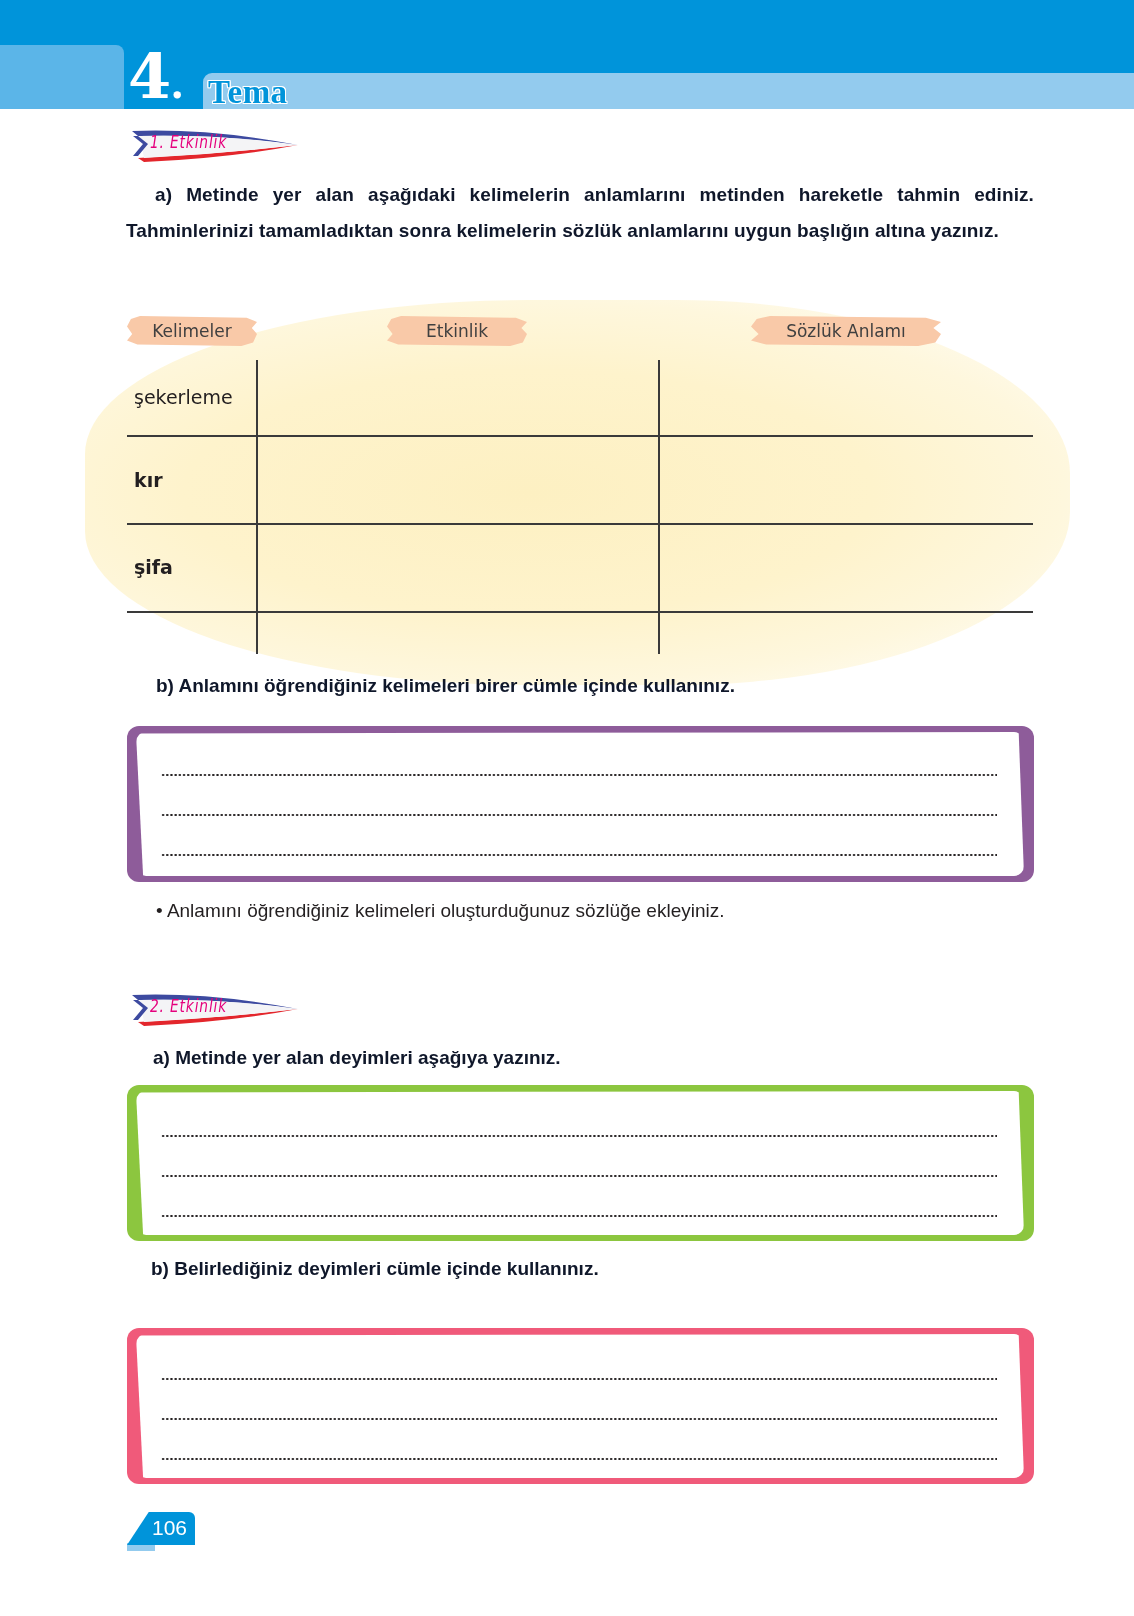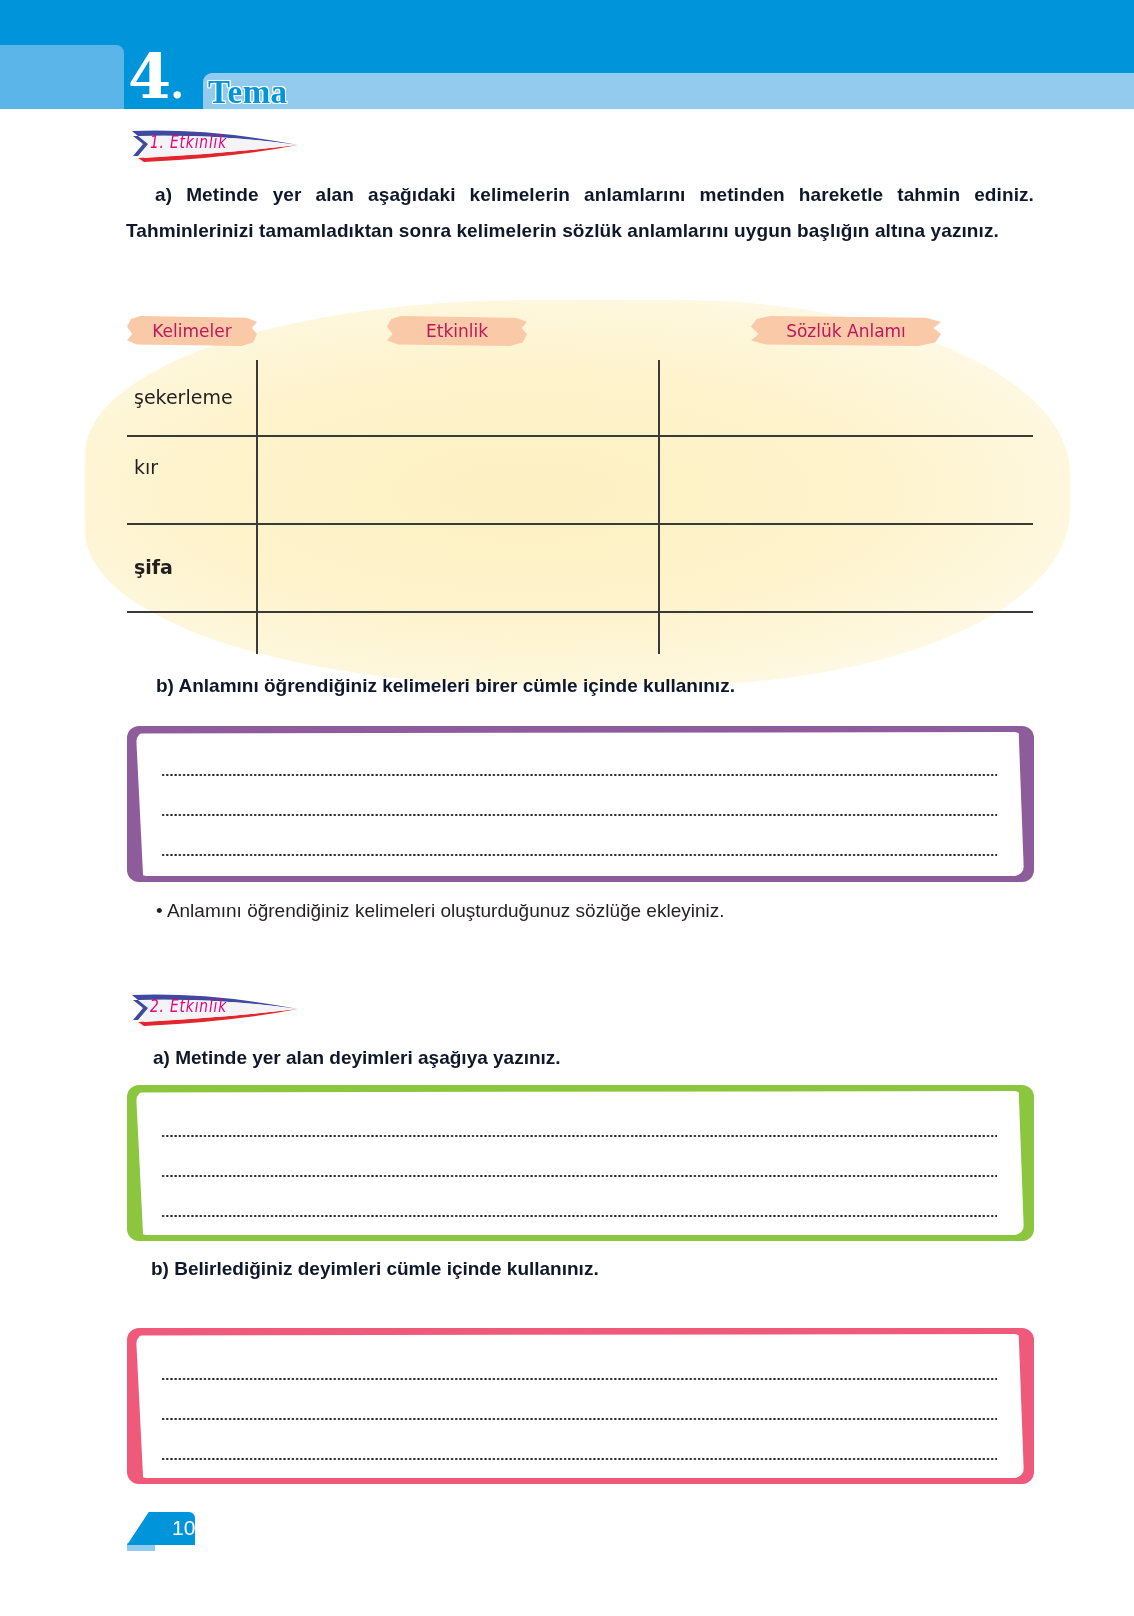--- a/index.html
+++ b/index.html
@@ -21,21 +21,21 @@
   .etk-label { position: absolute; left: 20px; top: 7px; font-family: "DejaVu Sans Condensed", "DejaVu Sans", sans-serif; font-style: italic; font-size: 18px; color: #e5007d; letter-spacing: 1px; transform: scaleX(0.85); transform-origin: left center; }
 
   
   .para { position: absolute; font-weight: bold; font-size: 19px; color: #0f172a; }
   .para-a1 { left: 126px; top: 177px; width: 908px; line-height: 36px; text-align: justify; text-indent: 29px; letter-spacing: 0.1px; }
 
   
   .wash { position: absolute; left: 85px; top: 300px; width: 985px; height: 385px;
     background: radial-gradient(ellipse at 45% 50%, #fdf0c2 0%, #fef3cc 45%, #fef7dd 70%, rgba(255,255,255,0) 100%);
     border-radius: 45% 40% 40% 45% / 40% 45% 45% 40%; }
-  .tag { position: absolute; height: 30px; background: #f9c9a8; font-family: "DejaVu Sans", sans-serif; font-size: 17px; line-height: 30px; color: #be185d; text-align: center;
+  .tag { position: absolute; height: 30px; background: #f9c9a8; font-family: "DejaVu Sans", sans-serif; font-size: 17px; line-height: 30px; color: #404040; text-align: center;
     clip-path: polygon(3% 10%, 10% 0, 92% 6%, 100% 20%, 96% 40%, 100% 60%, 97% 88%, 88% 100%, 8% 95%, 0 82%, 4% 60%, 0 35%); }
   .tag-kel { left: 127px; top: 316px; width: 130px; }
   .tag-tah { left: 387px; top: 316px; width: 140px; }
   .tag-soz { left: 751px; top: 316px; width: 190px; }
   .hline { position: absolute; left: 127px; width: 906px; height: 2px; background: #3a3a3a; }
   .vline { position: absolute; width: 2px; background: #3a3a3a; top: 360px; height: 294px; }
   .word { position: absolute; left: 134px; font-family: "DejaVu Sans", sans-serif; font-size: 19px; color: #231f20; }
 
   
   .frame { position: absolute; left: 127px; width: 907px; height: 156px; border-radius: 12px; }
@@ -48,21 +48,21 @@
   .purple { background: #8e5c9a; }
   .green { background: #8cc63f; }
   .pink { background: #f05a7a; }
 
   .bullet-note { position: absolute; left: 156px; top: 900px; font-size: 19px; color: #231f20; }
 
   
   .pg-strip { position: absolute; left: 127px; top: 1543px; width: 28px; height: 8px; background: #93cbee; }
   .pg { position: absolute; left: 127px; top: 1512px; width: 68px; height: 33px; background: #0094da;
     clip-path: polygon(32% 0, 100% 0, 100% 100%, 0 100%); border-top-right-radius: 6px; }
-  .pg-num { position: absolute; left: 152px; top: 1513px; font-size: 21px; line-height: 30px; color: #ffffff; margin-left: 20px; }
+  .pg-num { position: absolute; left: 152px; top: 1513px; font-size: 21px; line-height: 30px; color: #ffffff; }
 </style>
 </head>
 <body>
 
 <div class="hdr-band"></div>
 <div class="hdr-lefttab"></div>
 <div class="hdr-strip"></div>
 <div class="hdr-num"><span>4</span><span class="dot">.</span></div>
 <div class="hdr-tema">Tema</div>
 
@@ -83,21 +83,21 @@
 <div class="tag tag-tah">Etkinlik</div>
 <div class="tag tag-soz">Sözlük Anlamı</div>
 
 <div class="vline" style="left:256px;"></div>
 <div class="vline" style="left:658px;"></div>
 <div class="hline" style="top:435px;"></div>
 <div class="hline" style="top:523px;"></div>
 <div class="hline" style="top:611px;"></div>
 
 <div class="word" style="top:386px;">şekerleme</div>
-<div class="word" style="top:456px;">kır</div>
+<div class="word" style="top:469px;font-weight:bold;">kır</div>
 <div class="word" style="top:556px;font-weight:bold;">şifa</div>
 
 <div style="position:absolute; left:262px; top:362px; width:392px; height:72px;"></div>
 <div style="position:absolute; left:664px; top:362px; width:368px; height:72px;"></div>
 <div style="position:absolute; left:262px; top:438px; width:392px; height:84px;"></div>
 <div style="position:absolute; left:664px; top:438px; width:368px; height:84px;"></div>
 <div style="position:absolute; left:262px; top:526px; width:392px; height:84px;"></div>
 <div style="position:absolute; left:664px; top:526px; width:368px; height:84px;"></div>
 
 <div class="para" style="left:156px; top:675px;">b) Anlamını öğrendiğiniz kelimeleri birer cümle içinde kullanınız.</div>

